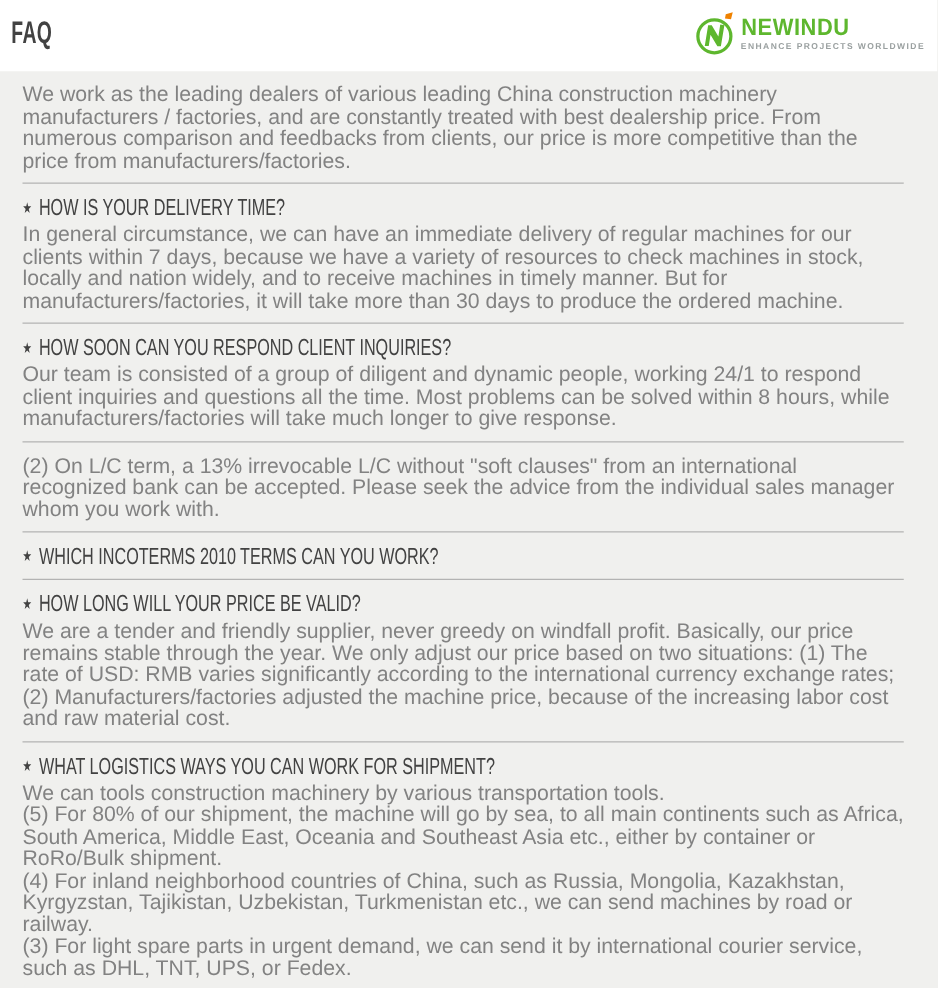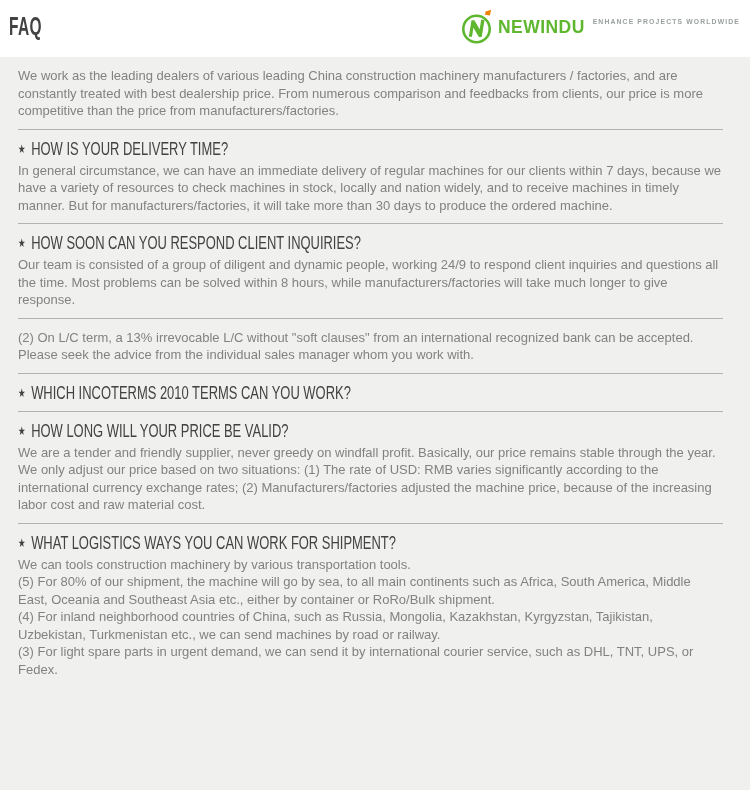--- a/index.html
+++ b/index.html
@@ -27,21 +27,21 @@
     font-size: 25px;
     font-weight: bold;
     color: var(--heading-text, #4b4b4b);
     transform: scaleX(0.62);
     transform-origin: 0 50%;
     white-space: nowrap;
     letter-spacing: 0.5px;
   }
   .logo { display: flex; align-items: center; }
   .logo-icon { width: 36px; height: 38px; margin-right: 3px; }
-  .logo-textcol { display: flex; flex-direction: row; justify-content: center; }
+  .logo-textcol { display: flex; flex-direction: column; justify-content: center; }
   .logo-name {
     display: inline-block;
     font-size: 19px;
     font-weight: bold;
     color: var(--brand-green, #5eb72e);
     letter-spacing: 0.5px;
     transform: scaleX(0.92);
     transform-origin: 0 50%;
     white-space: nowrap;
     line-height: 20px;
@@ -76,21 +76,21 @@
     white-space: nowrap;
   }
   .star {
     display: inline-block;
     font-size: 12px;
     vertical-align: 2px;
     margin-right: 8px;
     color: var(--heading-text, #3f3f3f);
   }
   .answer p {
-    font-size: 13px;
+    font-size: 17px;
     line-height: 17.5px;
     color: var(--body-text, #828282);
   }
   hr.divider {
     border: none;
     border-top: 1px solid var(--divider, #b3b3b3);
     margin-top: 9px;
   }
 </style>
 </head>
@@ -122,21 +122,21 @@
     <section class="faq-section">
       <h2 class="q-title"><span class="condense"><span class="star">★</span><span>HOW IS YOUR DELIVERY TIME?</span></span></h2>
       <div class="answer">
         <p>In general circumstance, we can have an immediate delivery of regular machines for our clients within 7 days, because we have a variety of resources to check machines in stock, locally and nation widely, and to receive machines in timely manner. But for manufacturers/factories, it will take more than 30 days to produce the ordered machine.</p>
       </div>
       <hr class="divider">
     </section>
     <section class="faq-section">
       <h2 class="q-title"><span class="condense"><span class="star">★</span><span>HOW SOON CAN YOU RESPOND CLIENT INQUIRIES?</span></span></h2>
       <div class="answer">
-        <p>Our team is consisted of a group of diligent and dynamic people, working 24/9 to respond client inquiries and questions all the time. Most problems can be solved within 8 hours, while manufacturers/factories will take much longer to give response.</p>
+        <p>Our team is consisted of a group of diligent and dynamic people, working 24/1 to respond client inquiries and questions all the time. Most problems can be solved within 8 hours, while manufacturers/factories will take much longer to give response.</p>
       </div>
       <hr class="divider">
     </section>
     <section class="faq-section">
       <div class="answer">
         <p>(2) On L/C term, a 13% irrevocable L/C without "soft clauses" from an international recognized bank can be accepted. Please seek the advice from the individual sales manager whom you work with.</p>
       </div>
       <hr class="divider">
     </section>
     <section class="faq-section">

